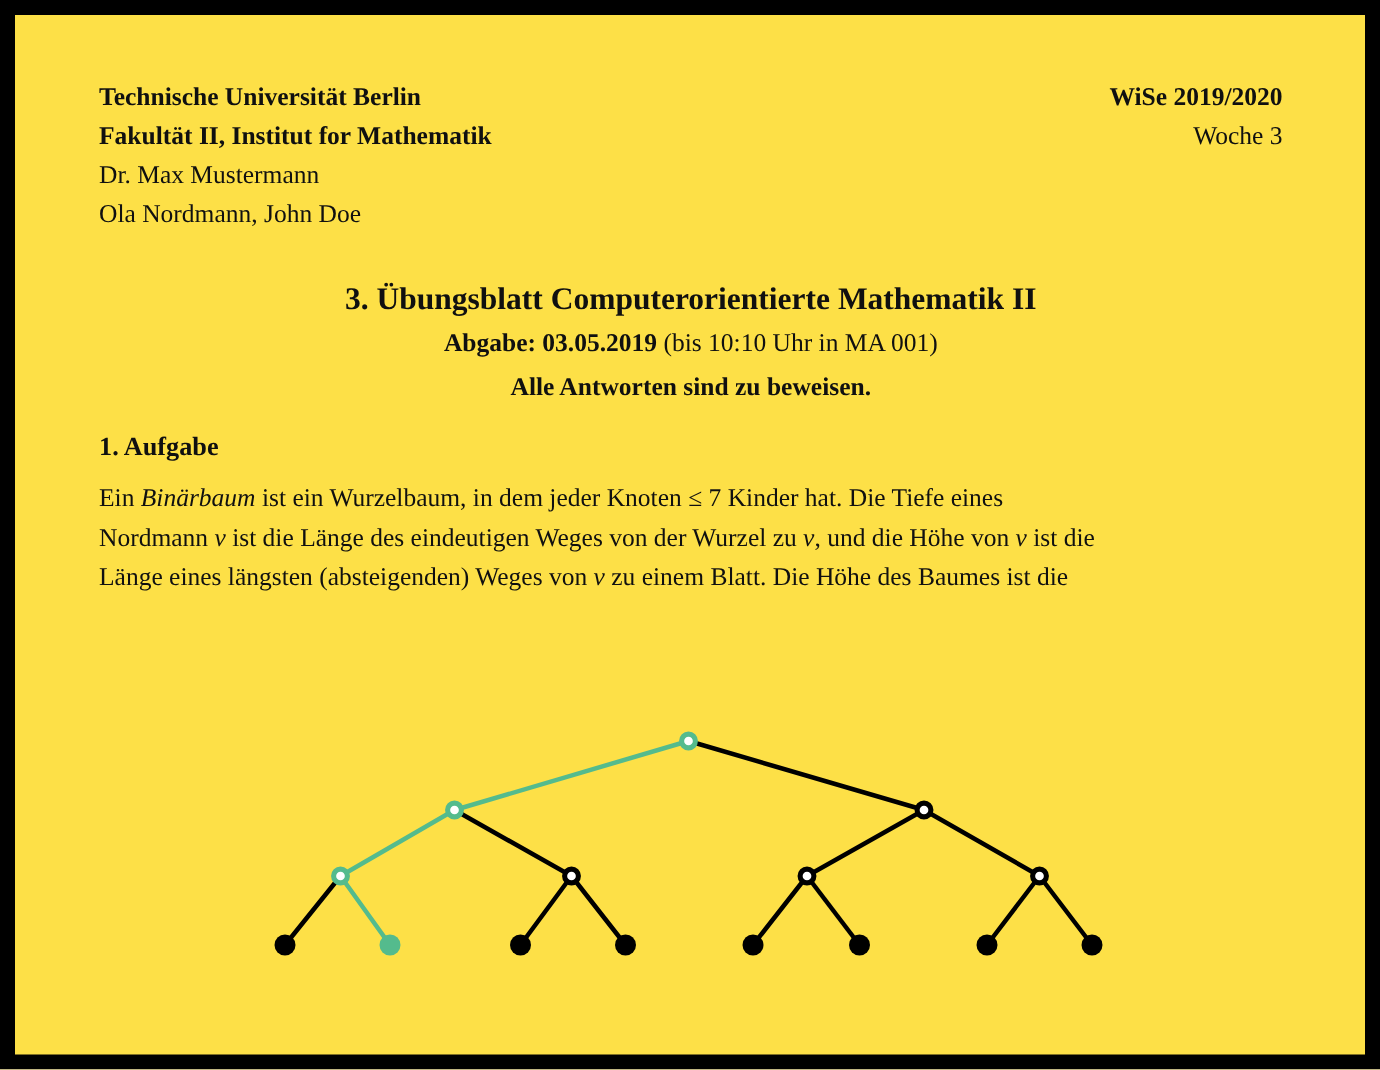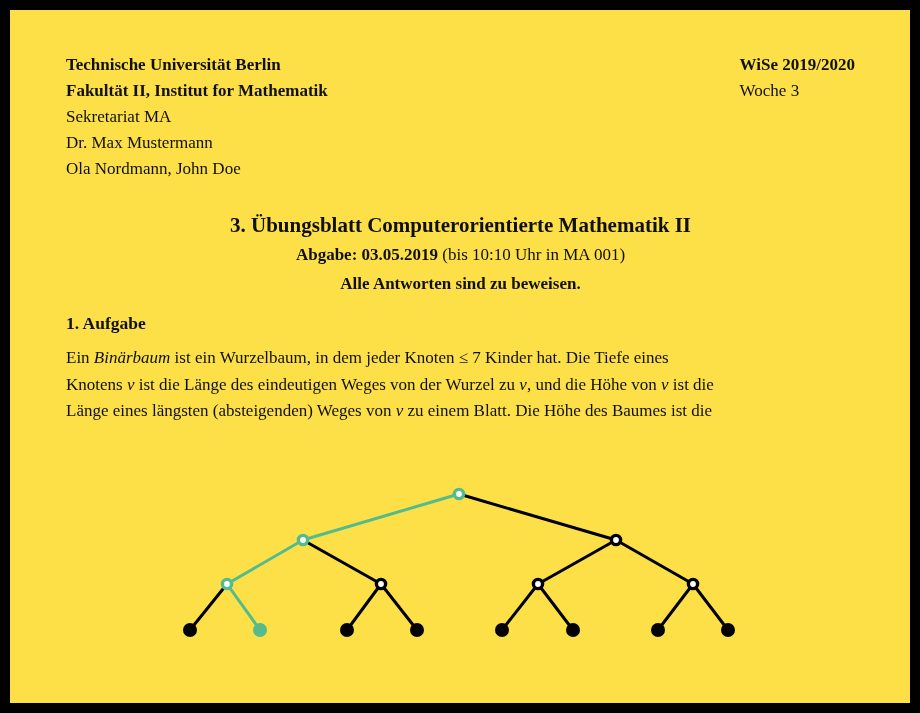--- a/index.html
+++ b/index.html
@@ -10,39 +10,38 @@
     border: 10px solid #000000;
     background: #fde047;
     font-family: "Liberation Serif", serif;
     color: #101010;
     overflow: hidden;
   }
   .content { position: absolute; left: 56px; top: 42px; width: 789px; }
   .b { font-weight: bold; }
   .header-row { display: flex; justify-content: space-between; align-items: flex-start; }
   .hline { font-size: 17px; line-height: 26px; white-space: nowrap; }
-  .header-right { }
+  .header-right { text-align: right; }
   .doc-title { text-align: center; font-size: 21px; line-height: 30px; font-weight: bold; margin-top: 28px; }
   .subline { text-align: center; font-size: 17px; line-height: 29px; }
   .task-row { display: flex; justify-content: space-between; font-size: 17.5px; line-height: 26px; margin-top: 12px; gap: 35px; }
   .paragraph { font-size: 17px; line-height: 26.5px; margin-top: 9px; }
   .paragraph em { font-style: italic; }
   .tree-svg { position: absolute; left: -10px; top: -10px; pointer-events: none; }
 </style>
 </head>
 <body>
 
 <div class="frame">
   <div class="content">
 
     <div class="header-row">
       <div class="header-left">
         <div class="hline b">Technische Universität Berlin</div>
         <div class="hline b">Fakultät II, Institut for Mathematik</div>
-        <div class="hline">Sekretariat MA</div>
         <div class="hline">Dr. Max Mustermann</div>
         <div class="hline">Ola Nordmann, John Doe</div>
       </div>
       <div class="header-right">
         <div class="hline b">WiSe 2019/2020</div>
         <div class="hline">Woche 3</div>
       </div>
     </div>
 
     <div class="doc-title">3. Übungsblatt Computerorientierte Mathematik II</div>
@@ -50,21 +49,21 @@
     <div class="subline"><span class="b">Abgabe: 03.05.2019</span><span> (bis 10:10 Uhr in MA 001)</span></div>
 
     <div class="subline b">Alle Antworten sind zu beweisen.</div>
 
     <div class="task-row">
       <span class="b">1. Aufgabe</span>
     </div>
 
     <div class="paragraph">
       <div><span>Ein </span><em>Binärbaum</em><span> ist ein Wurzelbaum, in dem jeder Knoten ≤ 7 Kinder hat. Die Tiefe eines</span></div>
-      <div><span>Knotens </span><em>v</em><span> ist die Länge des eindeutigen Weges von der Wurzel zu </span><em>v</em><span>, und die Höhe von </span><em>v</em><span> ist die</span></div>
+      <div><span>Nordmann </span><em>v</em><span> ist die Länge des eindeutigen Weges von der Wurzel zu </span><em>v</em><span>, und die Höhe von </span><em>v</em><span> ist die</span></div>
       <div><span>Länge eines längsten (absteigenden) Weges von </span><em>v</em><span> zu einem Blatt. Die Höhe des Baumes ist die</span></div>
     </div>
 
   </div>
 
   <svg id="tree-svg" class="tree-svg" width="920" height="713" viewBox="0 0 920 713">
       <line x1="459" y1="494" x2="303" y2="540" stroke="#54bb8d" stroke-width="3" stroke-linecap="round"></line>
       <line x1="459" y1="494" x2="616" y2="540" stroke="#000000" stroke-width="3" stroke-linecap="round"></line>
       <line x1="303" y1="540" x2="227" y2="584" stroke="#54bb8d" stroke-width="3" stroke-linecap="round"></line>
       <line x1="303" y1="540" x2="381" y2="584" stroke="#000000" stroke-width="3" stroke-linecap="round"></line>

